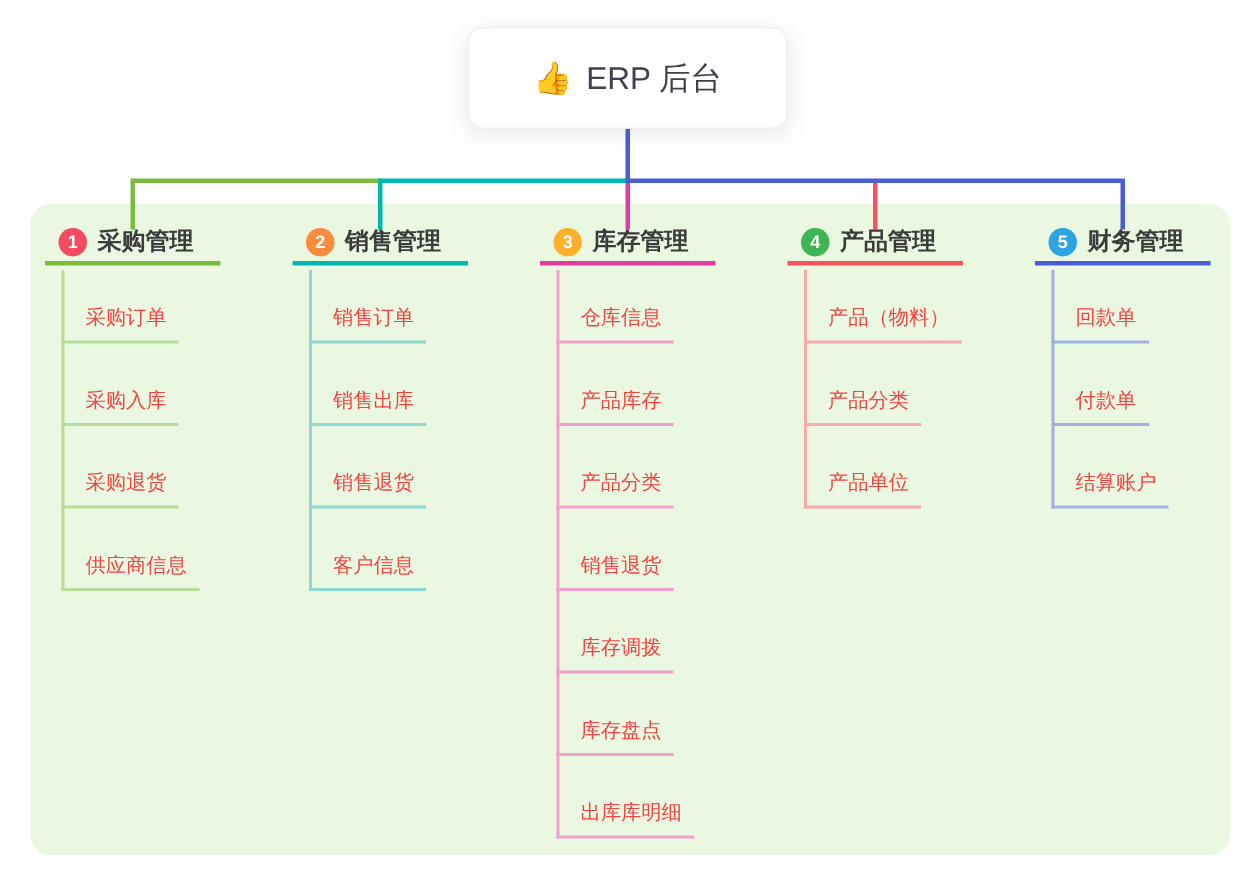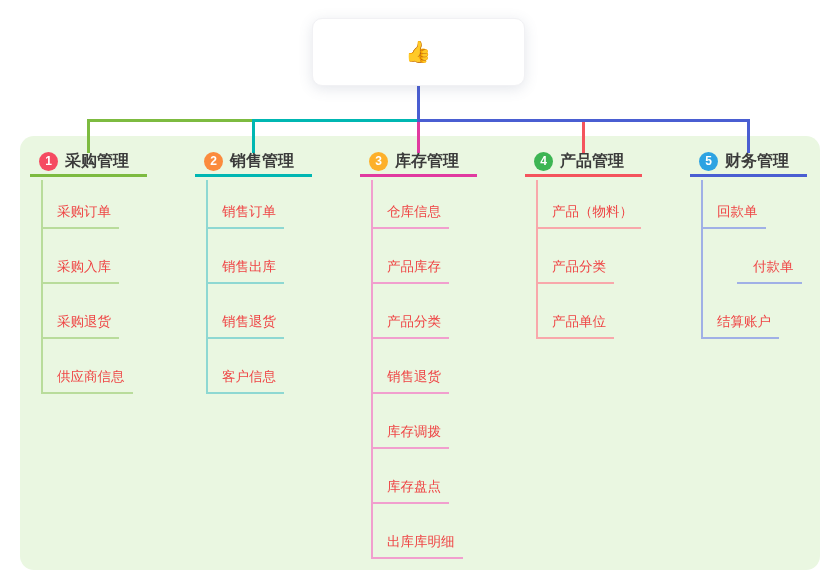--- a/index.html
+++ b/index.html
@@ -40,20 +40,21 @@
   .vline{position:absolute;width:2px;z-index:3;}
 </style>
 </head>
 <body>
 
 <div class="canvas">
   <div class="panel" id="panel" style="background: rgb(234, 247, 225);"></div>
 
   <div class="root-card">
     <span class="emoji">👍</span>
+    <span>ERP 后台</span>
   </div>
 
   <div id="connectors">
       <div class="line" style="left: 417px; top: 84px; width: 3px; height: 38px; background: rgb(74, 94, 210);"></div>
       <div class="line" style="left: 87px; top: 119px; width: 168px; height: 3px; background: rgb(125, 187, 64);"></div>
       <div class="line" style="left: 252px; top: 119px; width: 168px; height: 3px; background: rgb(0, 183, 178);"></div>
       <div class="line" style="left: 417px; top: 119px; width: 333px; height: 3px; background: rgb(74, 94, 210);"></div>
       <div class="line" style="left: 87px; top: 122px; width: 3px; height: 31px; background: rgb(125, 187, 64);"></div>
       <div class="line" style="left: 252px; top: 122px; width: 3px; height: 31px; background: rgb(0, 183, 178);"></div>
       <div class="line" style="left: 417px; top: 122px; width: 3px; height: 31px; background: rgb(225, 58, 160);"></div>
@@ -98,16 +99,16 @@
       <div class="vline" style="left: 536px; top: 180px; height: 159px; background: rgb(248, 168, 171);"></div>
       <div class="child-item" style="left: 536px; top: 201px; border-bottom: 2px solid rgb(248, 168, 171);">产品（物料）</div>
       <div class="child-item" style="left: 536px; top: 256px; border-bottom: 2px solid rgb(248, 168, 171); text-align: center;">产品分类</div>
       <div class="child-item" style="left: 536px; top: 311px; border-bottom: 2px solid rgb(248, 168, 171); text-align: center;">产品单位</div>
       <div class="branch-title" style="left: 690px; border-bottom: 3px solid rgb(74, 94, 210);">
         <span class="badge" style="background: rgb(45, 163, 226);">5</span>
         <span>财务管理</span>
       </div>
       <div class="vline" style="left: 701px; top: 180px; height: 159px; background: rgb(160, 176, 230);"></div>
       <div class="child-item" style="left: 701px; top: 201px; border-bottom: 2px solid rgb(160, 176, 230);">回款单</div>
-      <div class="child-item" style="left: 737px; top: 256px; border-bottom: 2px solid rgb(160, 176, 230);">付款单</div>
+      <div class="child-item" style="left: 701px; top: 256px; border-bottom: 2px solid rgb(160, 176, 230);">付款单</div>
       <div class="child-item" style="left: 701px; top: 311px; border-bottom: 2px solid rgb(160, 176, 230);">结算账户</div>
     </div>
 </div>
 
 </body></html>

